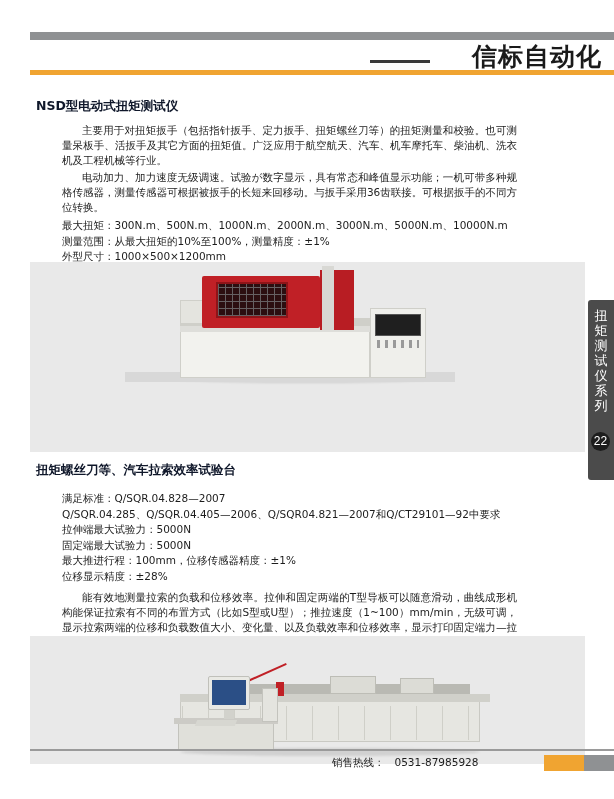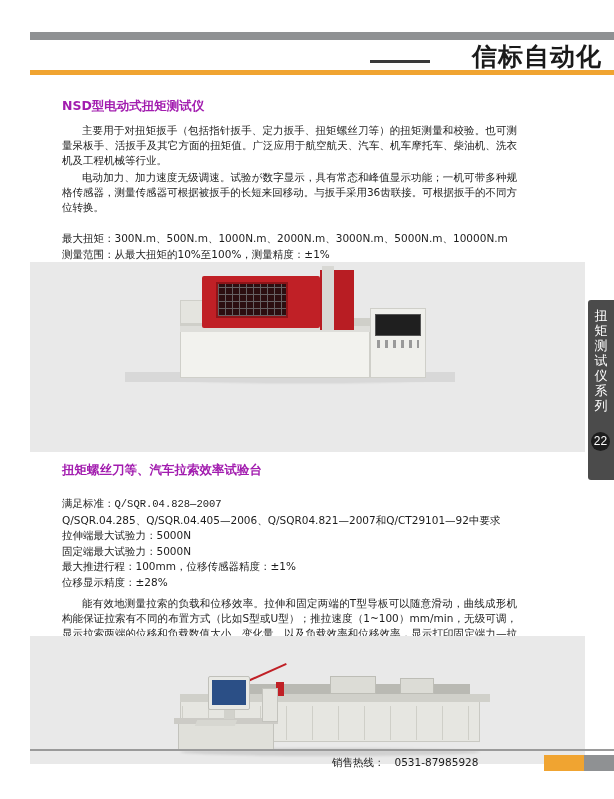--- a/index.html
+++ b/index.html
@@ -78,24 +78,24 @@
     width: 19px; height: 19px;
     border-radius: 50%;
     background: #1d1d1d;
     color: #ffffff;
     font-size: 12px;
     line-height: 19px;
     text-align: center;
     font-family: "Liberation Sans", sans-serif;
   }
   .sec-title {
-    color: #a21caf;
+    color: #0f172a;
     font-weight: bold;
     font-size: 12.5px;
-    margin: 0 0 6px 62px;
+    margin: 0 0 6px 36px;
     font-family: "DejaVu Sans", "Liberation Sans", sans-serif;
   }
   .para {
     font-size: 10.5px;
     line-height: 15px;
     color: #1c1c1c;
     margin: 0 0 0 62px;
     width: 455px;
     text-align: justify;
     font-family: "DejaVu Sans", "Liberation Sans", sans-serif;
@@ -350,21 +350,21 @@
     <span class="ch">仪</span>
     <span class="ch">系</span>
     <span class="ch">列</span>
   </div>
   <div class="page-badge">22</div>
 
   <div style="position:absolute; left:0; top:98px; width:588px;">
     <div class="sec-title">NSD型电动式扭矩测试仪</div>
     <p class="para indent" style="margin-top:8px;">主要用于对扭矩扳手（包括指针扳手、定力扳手、扭矩螺丝刀等）的扭矩测量和校验。也可测量呆板手、活扳手及其它方面的扭矩值。广泛应用于航空航天、汽车、机车摩托车、柴油机、洗衣机及工程机械等行业。</p>
     <p class="para indent" style="margin-top:2px;">电动加力、加力速度无级调速。试验が数字显示，具有常态和峰值显示功能；一机可带多种规格传感器，测量传感器可根据被扳手的长短来回移动。与扳手采用36齿联接。可根据扳手的不同方位转换。</p>
-    <div class="spec" style="margin-top:16px;">最大扭矩：300N.m、500N.m、1000N.m、2000N.m、3000N.m、5000N.m、10000N.m</div>
+    <div class="spec" style="margin-top:3px;">最大扭矩：300N.m、500N.m、1000N.m、2000N.m、3000N.m、5000N.m、10000N.m</div>
     <div class="spec">测量范围：从最大扭矩的10%至100%，测量精度：±1%</div>
     <div class="spec">外型尺寸：1000×500×1200mm</div>
     <div class="spec">电源：220V</div>
     <div class="spec">重量：150kg</div>
   </div>
 
   <div class="img-panel" style="top:262px; height:190px;">
     <div class="panel-inner">
       <div class="m1-shadow"></div>
       <div class="m1-floor"></div>
@@ -378,21 +378,21 @@
       <div class="m1-red-right"></div>
       <div class="m1-col"></div>
       <div class="m1-cabinet"></div>
       <div class="m1-cab-panel"></div>
       <div class="m1-cab-dots"></div>
     </div>
   </div>
 
   <div style="position:absolute; left:0; top:462px; width:588px;">
     <div class="sec-title">扭矩螺丝刀等、汽车拉索效率试验台</div>
-    <div class="spec" style="margin-top:18px;font-family:Liberation Mono, monospace;">满足标准：Q/SQR.04.828—2007</div>
+    <div class="spec" style="margin-top:12px;">满足标准：Q/SQR.04.828—2007</div>
     <div class="spec">Q/SQR.04.285、Q/SQR.04.405—2006、Q/SQR04.821—2007和Q/CT29101—92中要求</div>
     <div class="spec">拉伸端最大试验力：5000N</div>
     <div class="spec">固定端最大试验力：5000N</div>
     <div class="spec">最大推进行程：100mm，位移传感器精度：±1%</div>
     <div class="spec">位移显示精度：±28%</div>
     <p class="para indent" style="margin-top:6px;">能有效地测量拉索的负载和位移效率。拉伸和固定两端的T型导板可以随意滑动，曲线成形机构能保证拉索有不同的布置方式（比如S型或U型）；推拉速度（1~100）mm/min，无级可调，显示拉索两端的位移和负载数值大小、变化量、以及负载效率和位移效率，显示打印固定端力—拉伸端力，固定端位移—时间的关系曲线。</p>
   </div>
 
   <div class="img-panel" style="top:636px; height:128px;">
     <div class="panel-inner">

